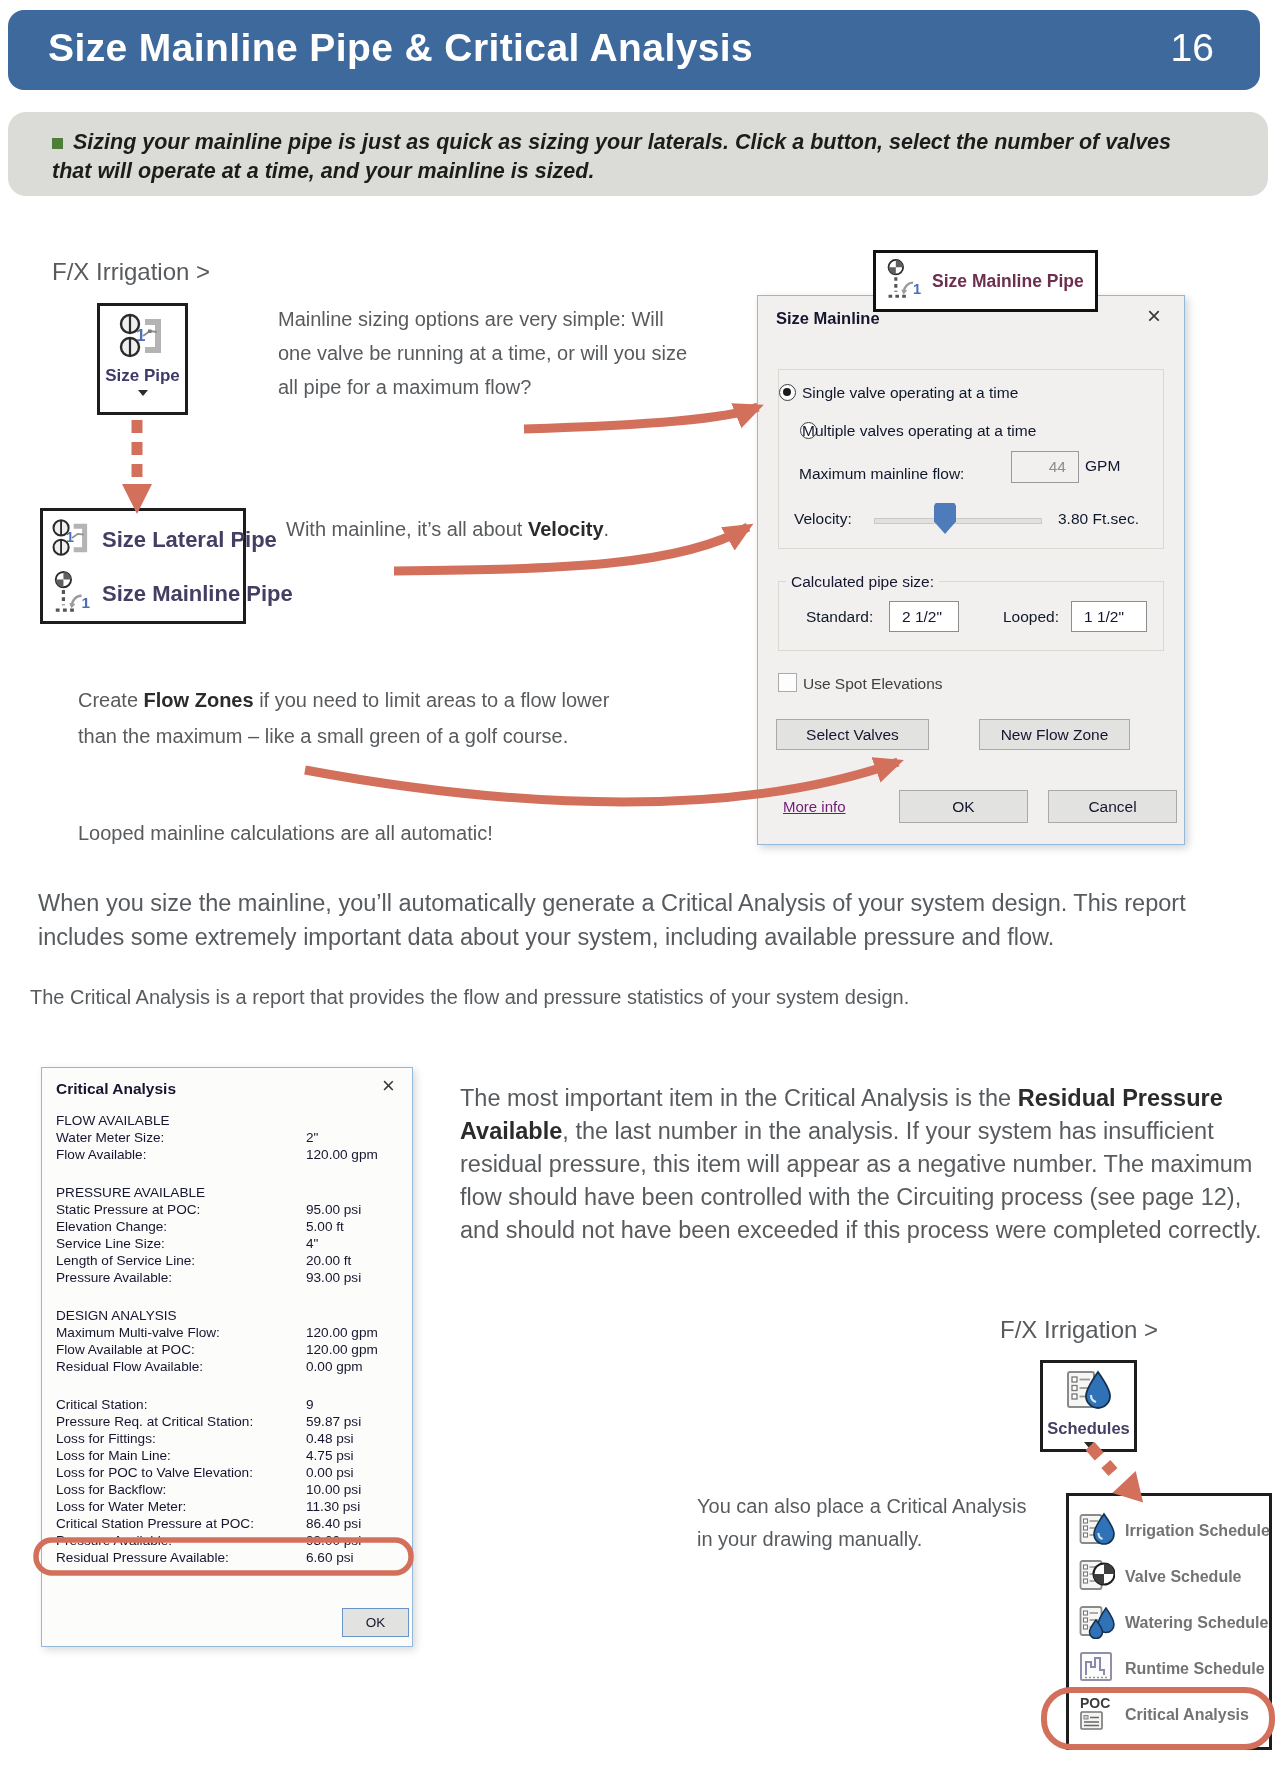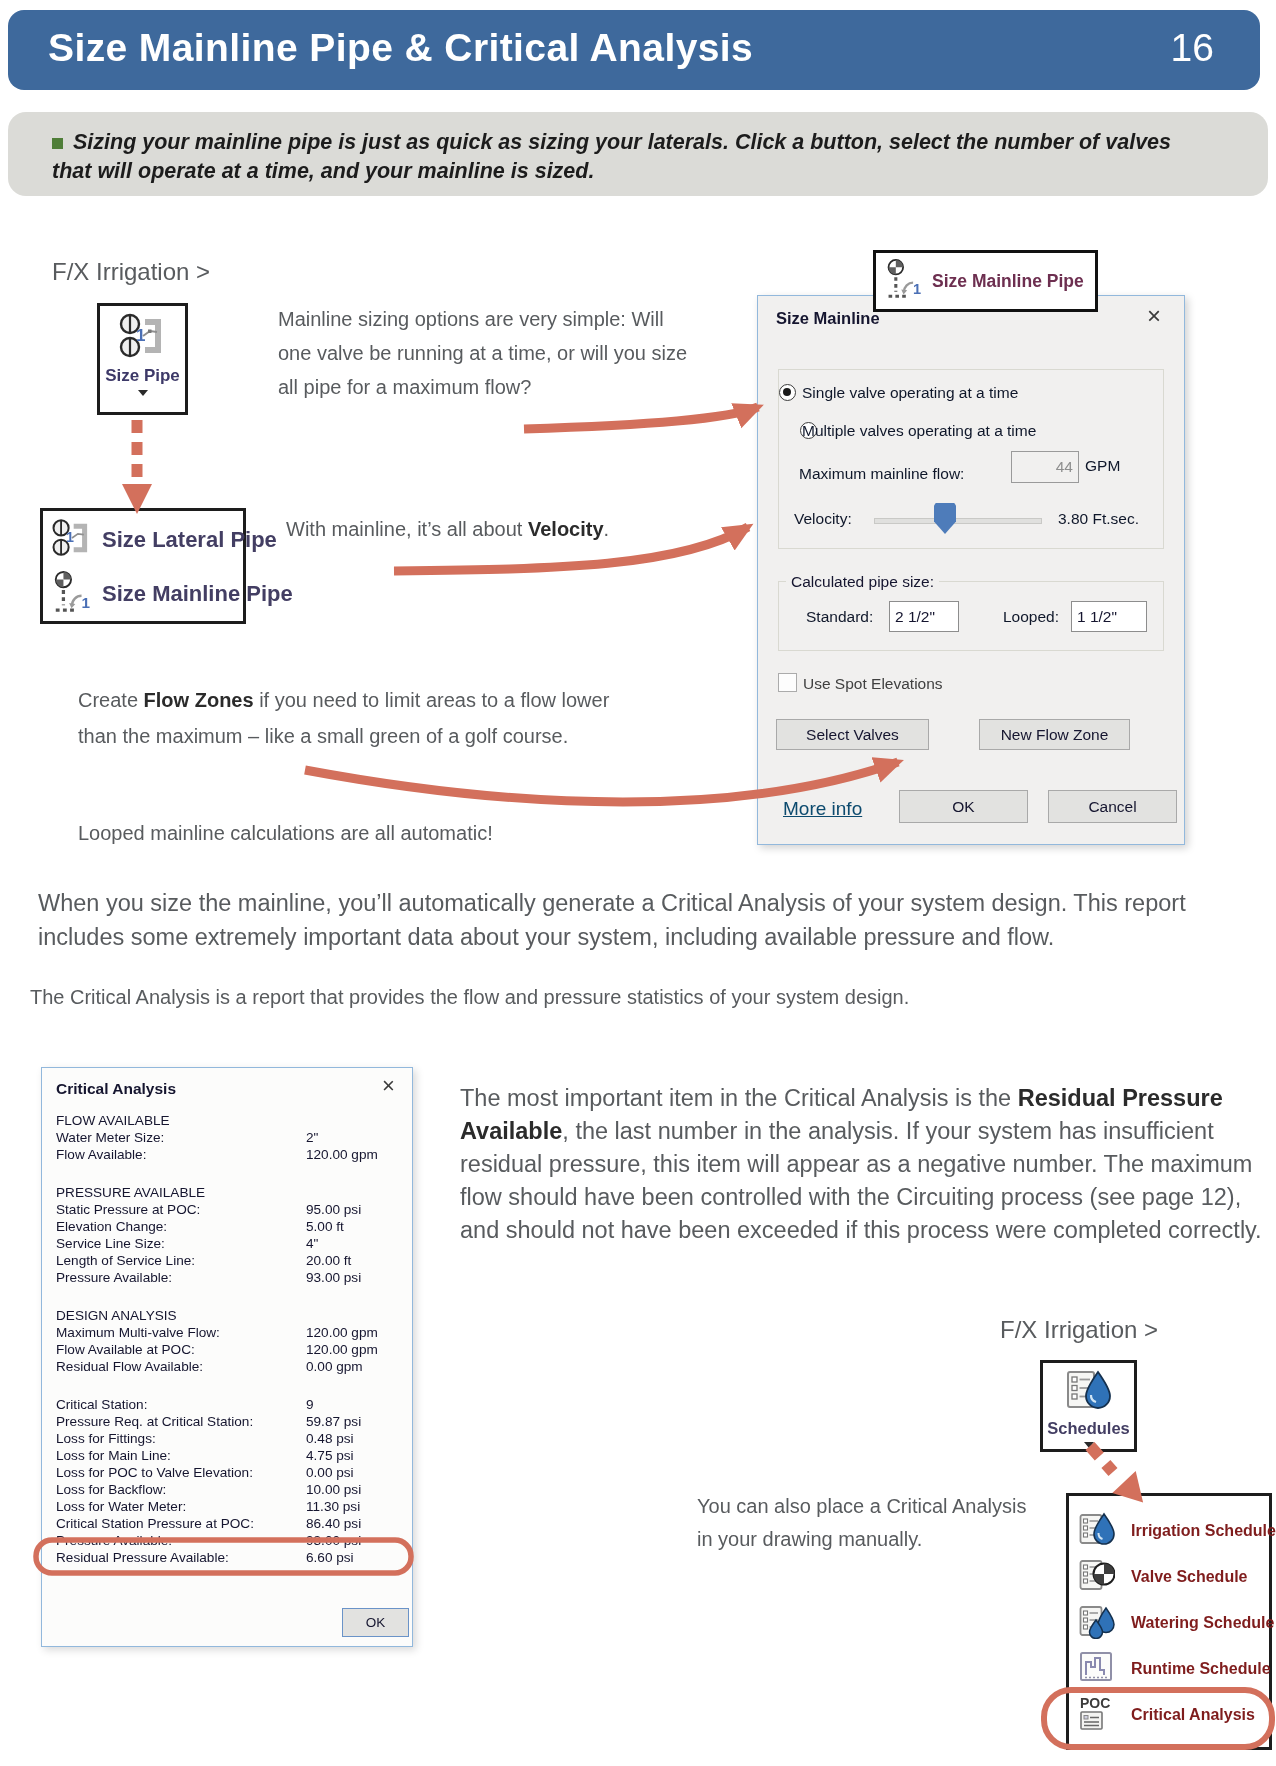--- a/index.html
+++ b/index.html
@@ -43,41 +43,41 @@
   .close-x::before{content:"×";}
   .grp{border:1px solid #d9d9d1;}
   .legend{background:#f1f0ef;padding:0 5px;font-size:15.5px;color:#15152f;}
   .dlg-text{font-size:15.5px;color:#0f172a;white-space:nowrap;}
   .radio{width:17px;height:17px;border:1.6px solid #3c3c3c;border-radius:50%;background:#fff;
          display:inline-block;position:relative;}
   .radio.checked::after{content:"";position:absolute;left:3.2px;top:3.2px;width:8px;height:8px;
          border-radius:50%;background:#1a1a1a;}
   .checkbox{width:19px;height:19px;border:1.6px solid #ababab;background:#fdfdfd;}
   .field{border:1px solid #8d8d8d;background:#fff;font-size:15.5px;color:#15152f;
-         display:flex;align-items:center;padding:0 5px;}
+         display:flex;align-items:center;padding:0 12px;}
   .field.disabled{background:#f1f0ef;border-color:#9a9a9a;color:#8e8e8e;justify-content:flex-end;}
   .win-btn{background:#e2e2e0;border:1px solid #a9a9a9;color:#15152f;font-size:15.5px;
            display:flex;align-items:center;justify-content:center;}
-  .link{font-size:19px;color:#0c4a6e;text-decoration:underline;}
+  .link{font-size:15px;color:#701a75;text-decoration:underline;}
   .slider-track{background:#e0e0de;border:1px solid #c9c9c6;height:6px;}
   .slider-thumb{background:#4e7cba;clip-path:polygon(8% 0,92% 0,100% 8%,100% 60%,50% 100%,0 60%,0 8%);}
 
   
   .ca-dlg{background:#fcfcfb;border:1px solid #92b8dc;box-shadow:3px 3px 8px rgba(0,0,0,.15);}
   .ca-title{font-size:15.5px;font-weight:600;color:#15152f;}
   .ca-body{font-size:13.6px;line-height:17px;color:#15152f;}
   .ca-section{margin-top:21px;}
   .ca-section:first-child{margin-top:0;}
   .ca-row{display:flex;}
   .ca-label{flex:0 0 250px;white-space:nowrap;}
   .ca-value{white-space:nowrap;}
   .ca-ok{font-size:13.5px;border:1px solid #6a93c8;}
 
   .sched-item{position:absolute;left:10px;display:flex;align-items:center;height:44px;}
-  .sched-item .lbl{font-size:16px;font-weight:600;color:#7f1d1d;margin-left:16px;white-space:nowrap;}
+  .sched-item .lbl{font-size:16px;font-weight:600;color:#737373;margin-left:10px;white-space:nowrap;}
 
   svg text{font-family:"Liberation Sans",sans-serif;}
   .overlay{pointer-events:none;}
 </style>
 </head>
 <body>
 
 <div class="page">
 
   <div class="abs hdr">

